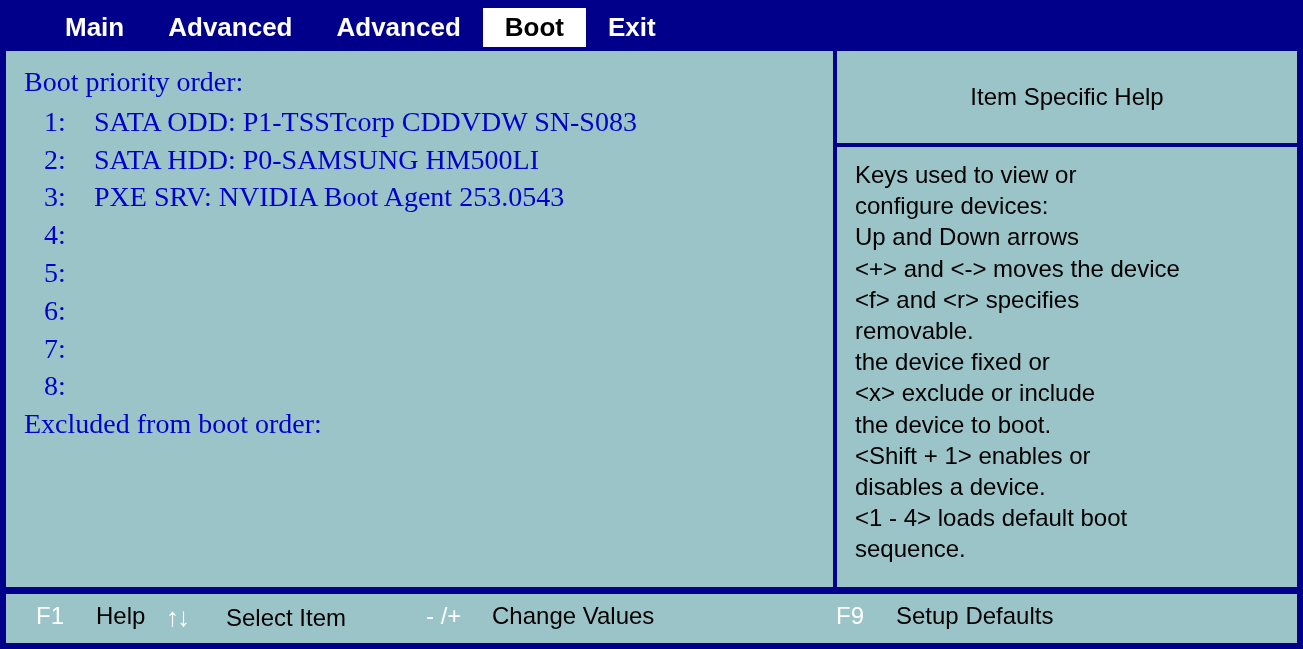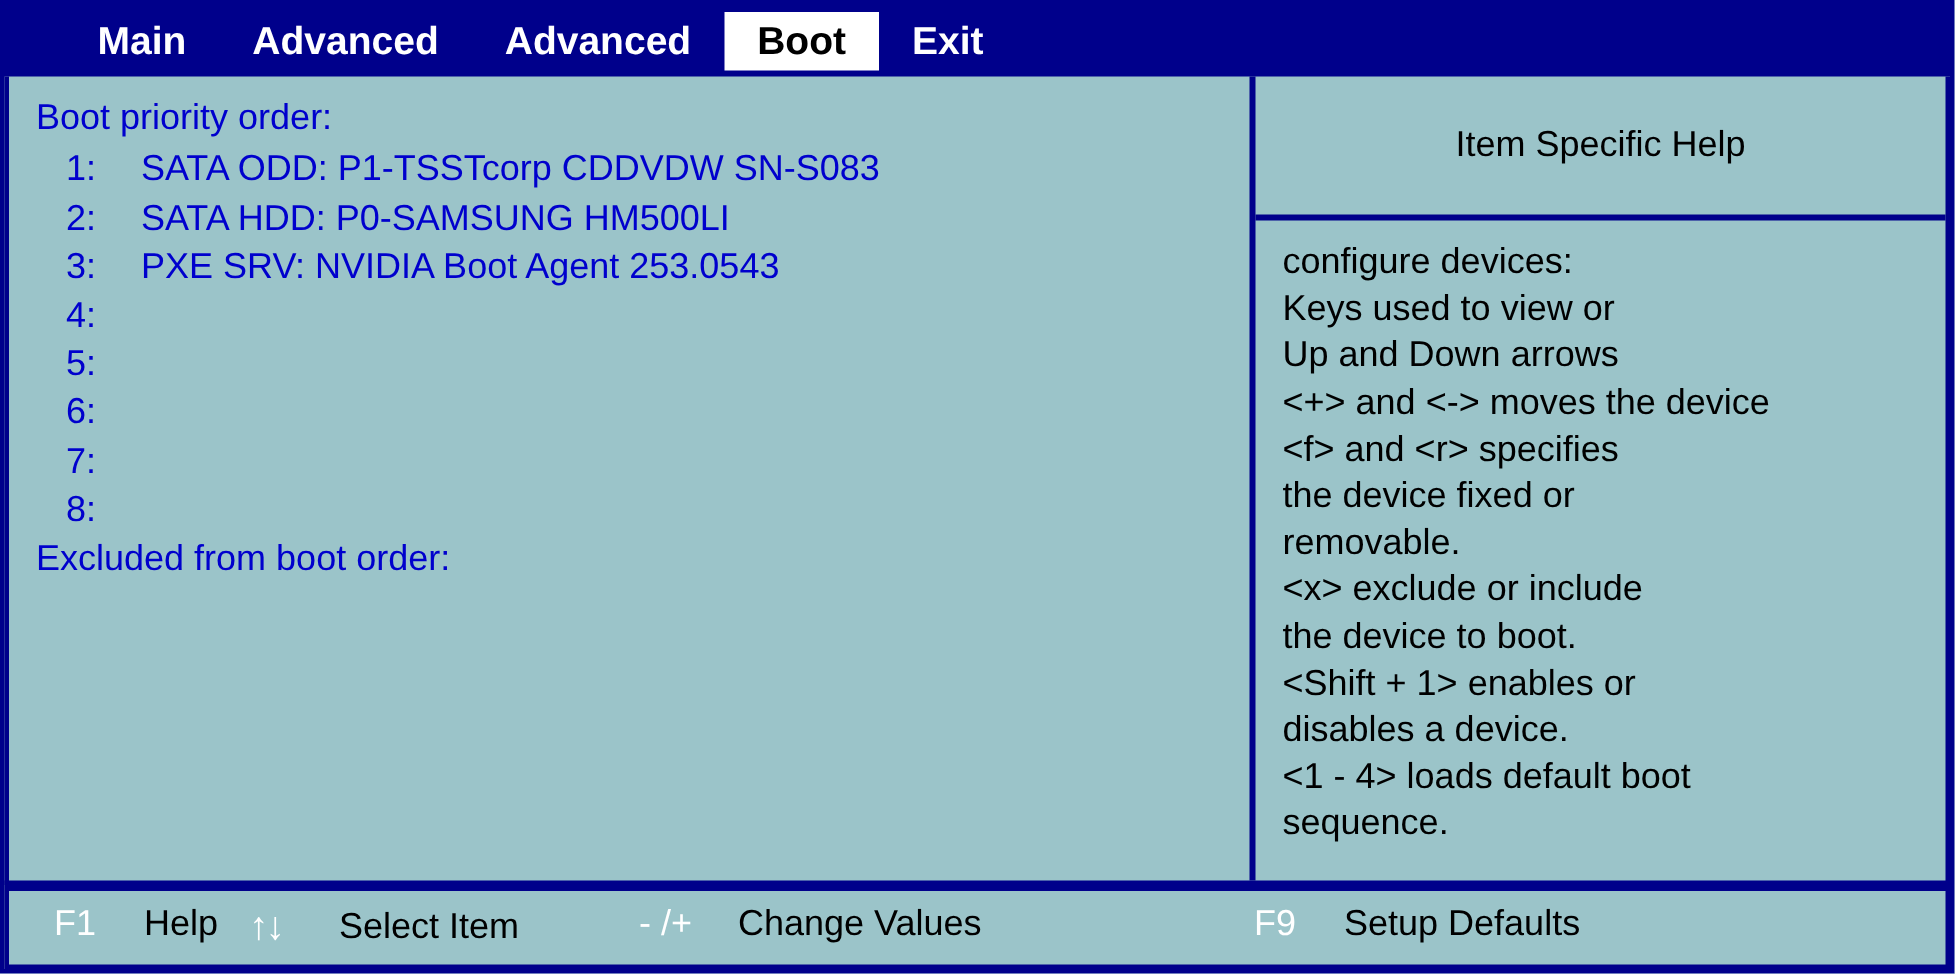--- a/index.html
+++ b/index.html
@@ -40,22 +40,23 @@
       display: flex;
       flex: 1;
       background: #9bc4c9;
       border: 3px solid #00008b;
       border-top: none;
     }
     .main-panel {
       flex: 1;
       padding: 12px 18px;
       border-right: 4px solid #00008b;
-      font-size: 24px;
+      font-size: 28px;
       line-height: 1.35;
+      font-family: Liberation Serif, serif;
     }
     .section-header {
       color: #0000cd;
       margin-bottom: 2px;
     }
     .boot-item {
       color: #0000cd;
       display: flex;
     }
     .boot-num {
@@ -173,27 +174,27 @@
         <span class="boot-num">8:</span>
         <span class="boot-val"></span>
       </div>
 
       <div class="section-header">Excluded from boot order:</div>
     </div>
 
     <div class="side-panel">
       <div class="help-title">Item Specific Help</div>
       <div class="help-body">
+        <div>Keys used to view or</div>
         <div>configure devices:</div>
-        <div>Keys used to view or</div>
         <div>Up and Down arrows</div>
         <div>&lt;+&gt; and &lt;-&gt; moves the device</div>
         <div>&lt;f&gt; and &lt;r&gt; specifies</div>
+        <div>removable.</div>
         <div>the device fixed or</div>
-        <div>removable.</div>
         <div>&lt;x&gt; exclude or include</div>
         <div>the device to boot.</div>
         <div>&lt;Shift + 1&gt; enables or</div>
         <div>disables a device.</div>
         <div>&lt;1 - 4&gt; loads default boot</div>
         <div>sequence.</div>
       </div>
     </div>
 
   </div>

